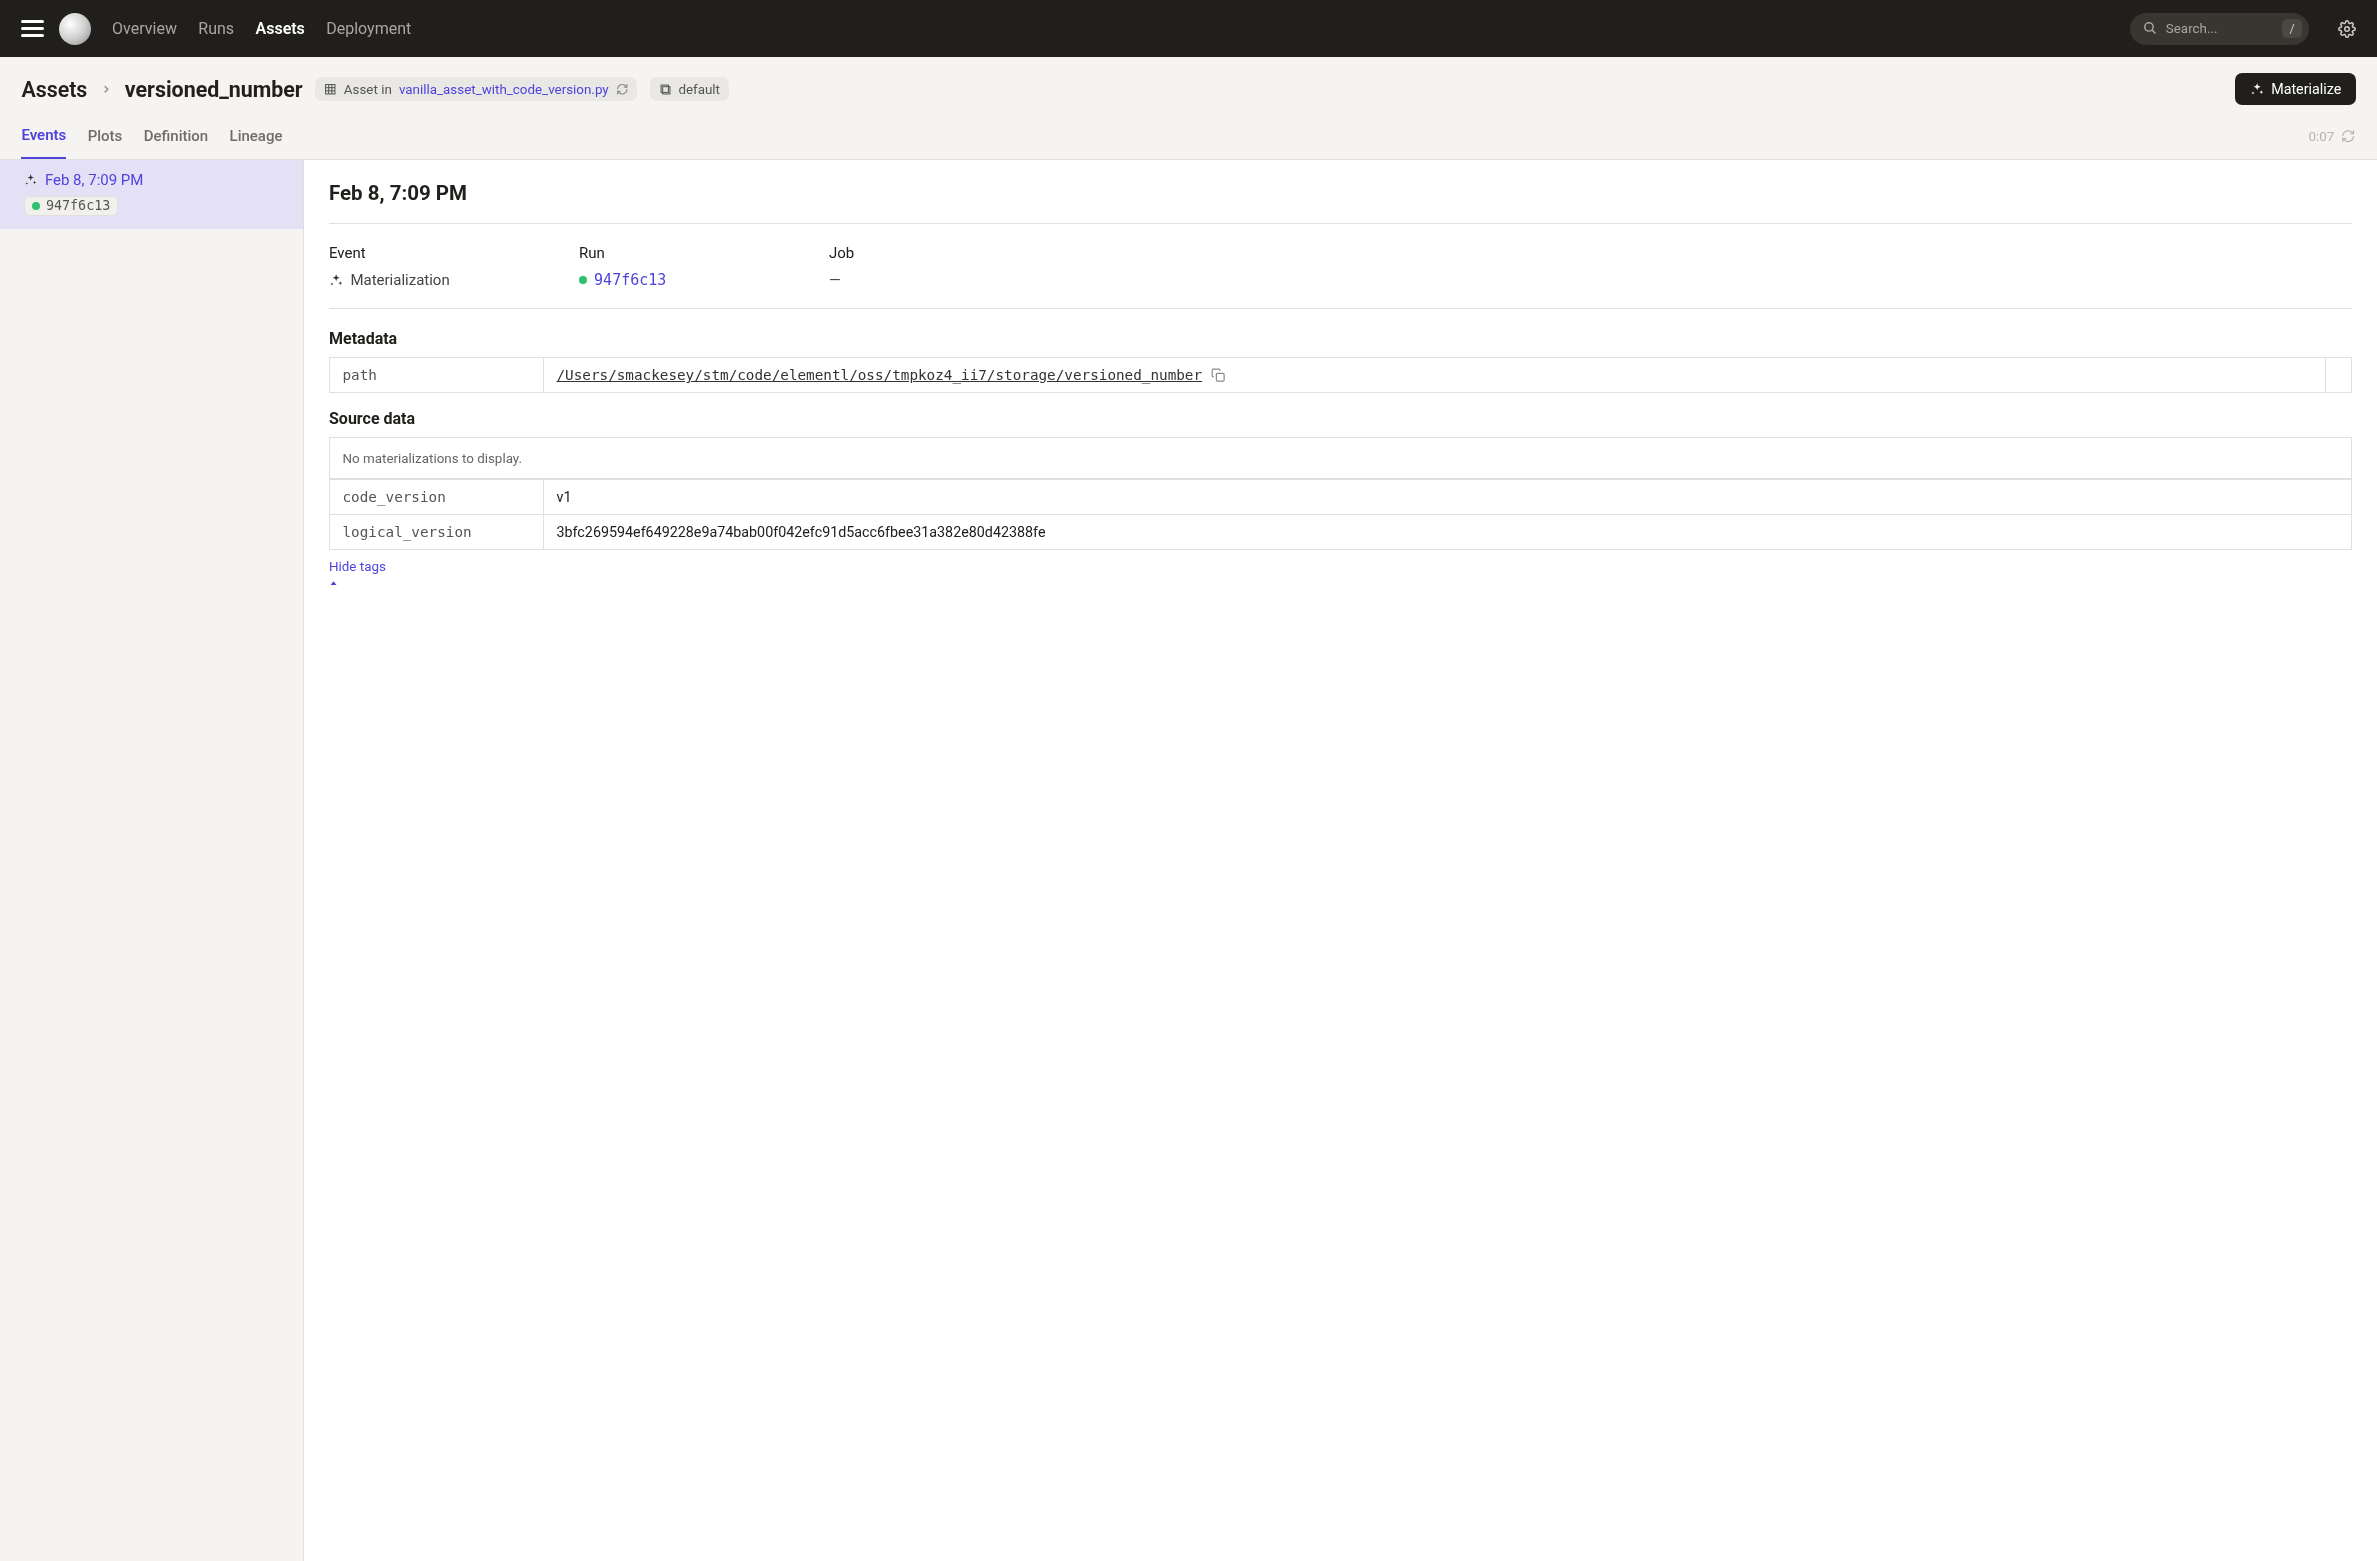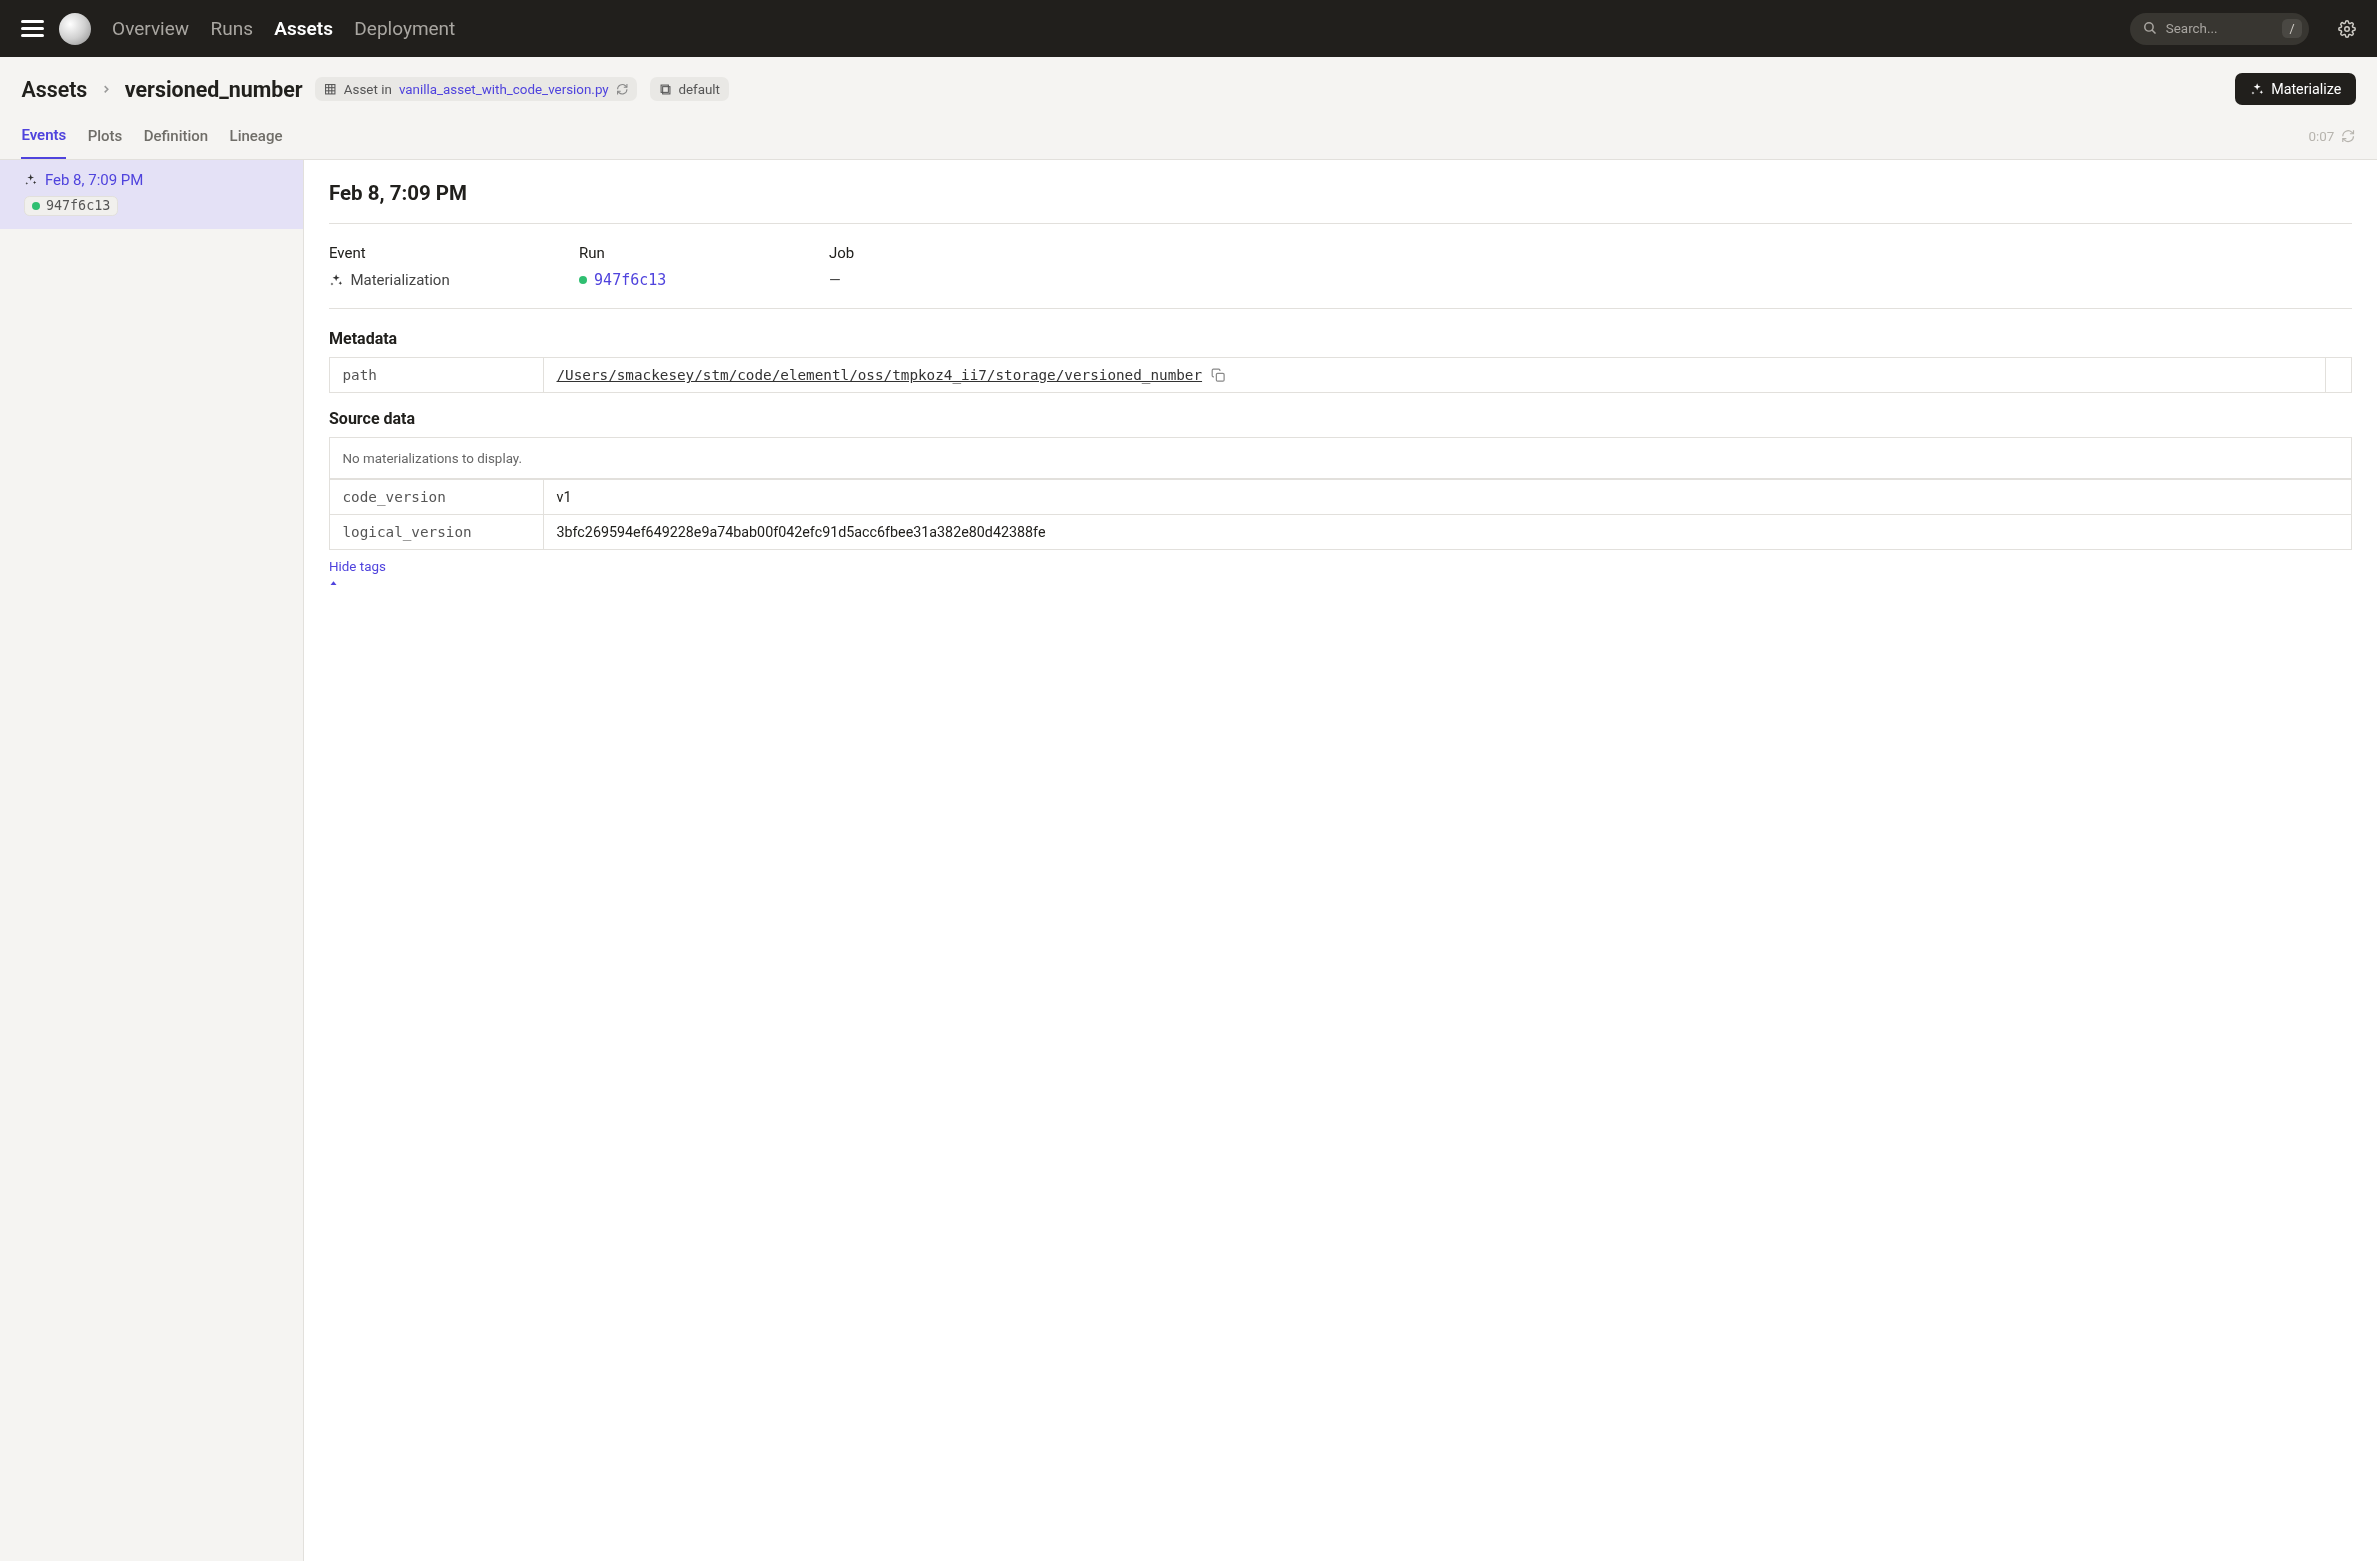--- a/index.html
+++ b/index.html
@@ -19,21 +19,21 @@
     gap: 14.3px;
   }
   .hamburger { width: 23px; height: 23px; cursor: pointer; display:flex; flex-direction:column; justify-content:center; gap:4.5px;}
   .hamburger span { display:block; height:2.7px; background:#fff; border-radius:1.8px;}
   .logo {
     width: 32px; height: 32px; border-radius: 50%;
     background: radial-gradient(circle at 35% 35%, #fff 0%, #d0d0d0 50%, #888 100%);
     position: relative; margin-right: 7.1px;
   }
   .nav-links { display: flex; gap: 21.4px; }
-  .nav-link { color: #a9a6a1; font-size: 19px; cursor: pointer; }
+  .nav-link { color: #a9a6a1; font-size: 16px; cursor: pointer; }
   .nav-link.active { color: #fff; font-weight: 600; }
   .nav-spacer { flex: 1; }
   .searchbox {
     background: #383631; border-radius: 18px; height: 32px;
     display:flex; align-items:center; padding: 0 7.1px 0 12.5px; gap:9px;
     width: 179px; color:#a9a6a1;
   }
   .searchbox .key {
     background:#4a4843; border-radius:5.4px; width:19.6px; height:19.6px;
     display:flex;align-items:center;justify-content:center; font-size:12.5px; color:#cfccc6;

